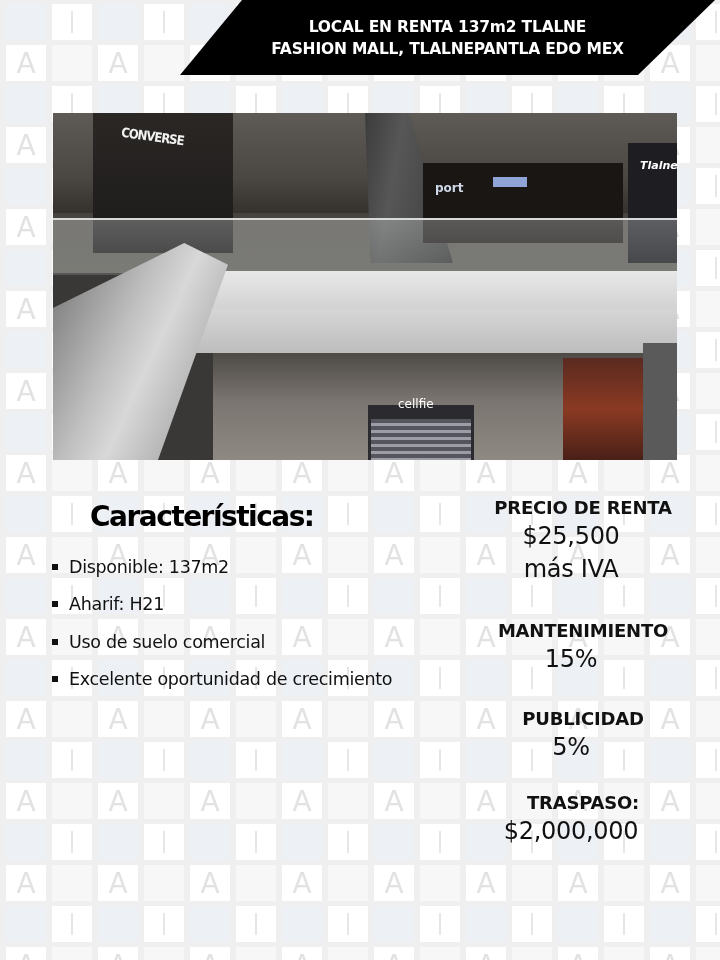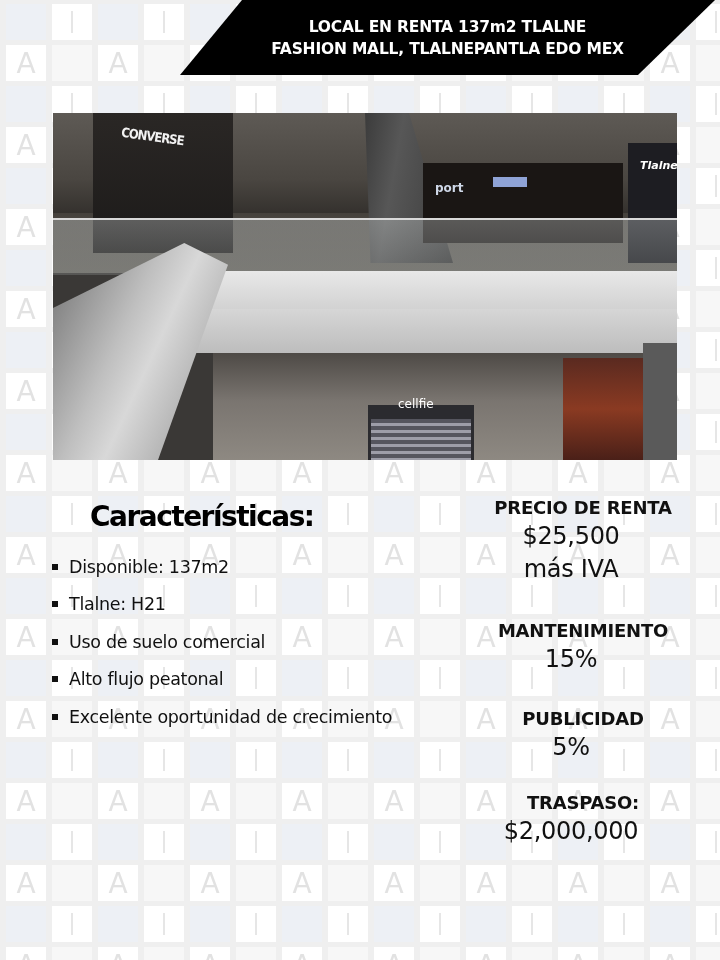--- a/index.html
+++ b/index.html
@@ -517,32 +517,28 @@
 </div>
 
 <div class="section-title">Características:</div>
 <ul class="features">
   <li>
       <span class="bullet"></span>
       <span>Disponible: 137m2</span>
     </li>
   <li>
       <span class="bullet"></span>
-      <span>Tlalne: H21</span>
+      <span>Aharif: H21</span>
     </li>
   <li>
       <span class="bullet"></span>
       <span>Uso de suelo comercial</span>
     </li>
   <li>
       <span class="bullet"></span>
-      <span>Alto flujo peatonal</span>
-    </li>
-  <li>
-      <span class="bullet"></span>
       <span>Excelente oportunidad de crecimiento</span>
     </li>
 </ul>
 
 <div class="pricing">
   <div class="price-label" style="top:497px">PRECIO DE RENTA</div>
   <div class="price-value" style="top:522px">$25,500</div>
   <div class="price-value" style="top:555px">más IVA</div>
 
   <div class="price-label" style="top:620px">MANTENIMIENTO</div>

